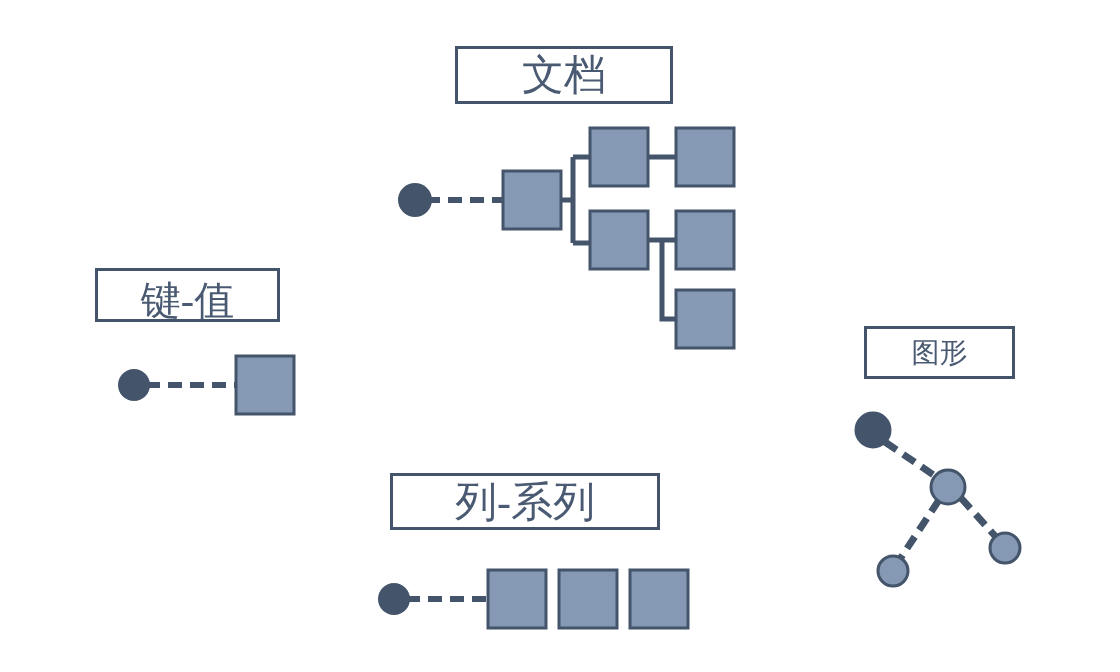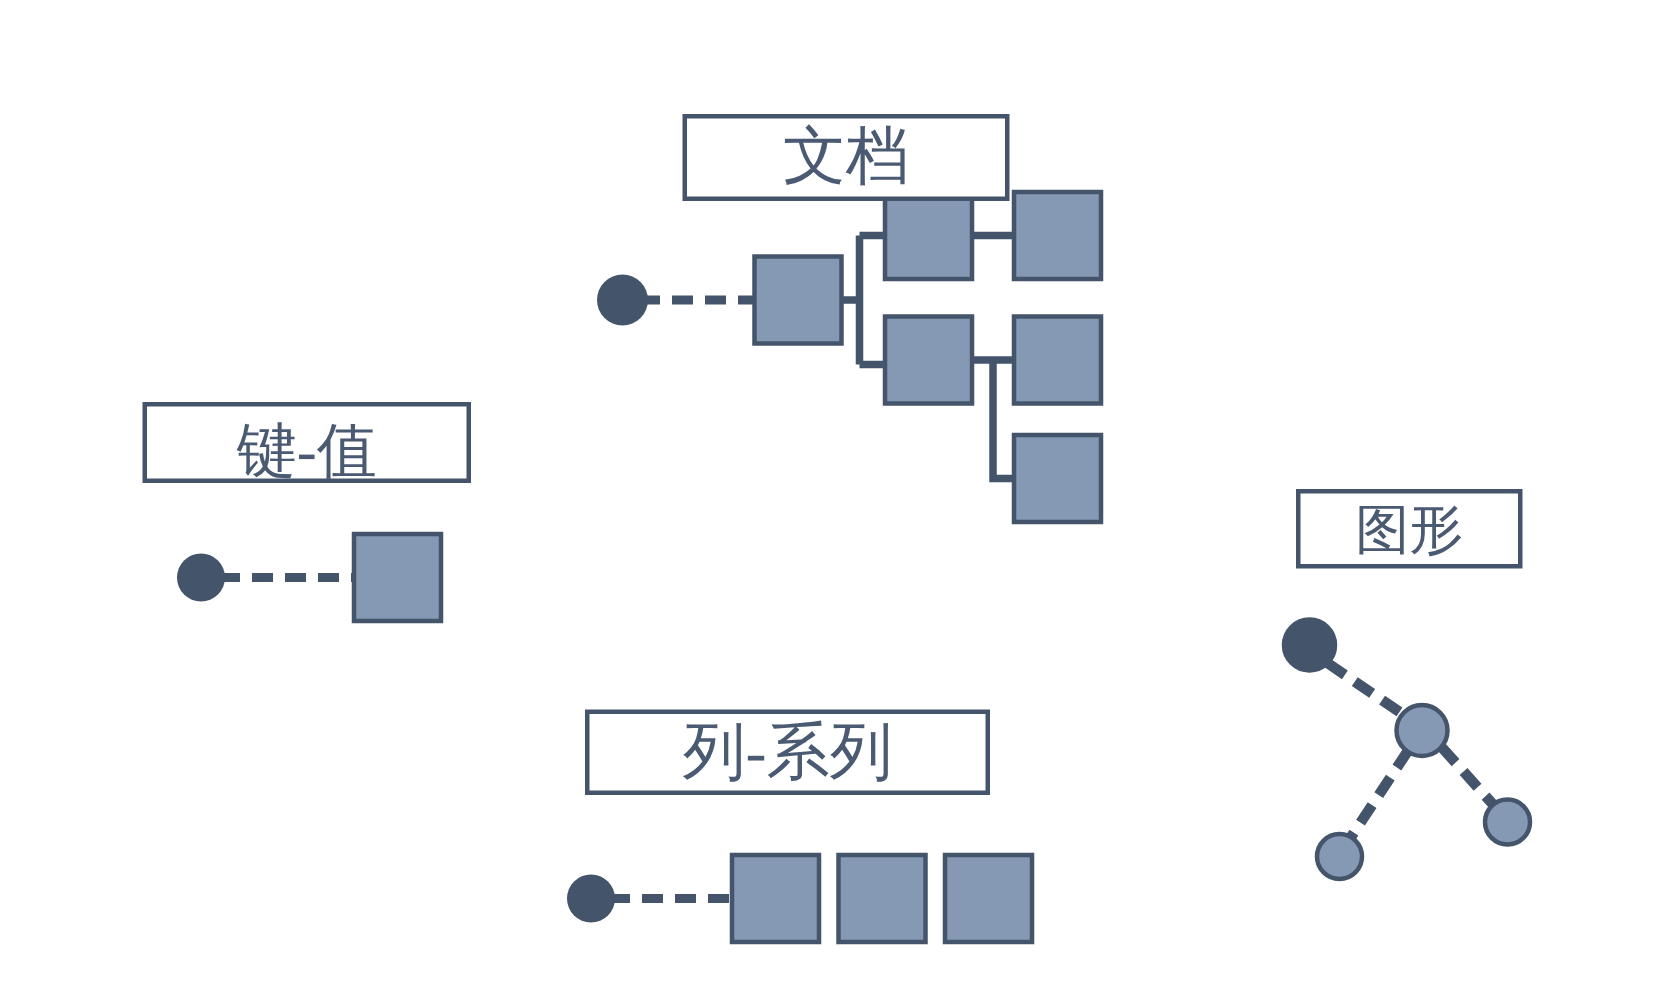--- a/index.html
+++ b/index.html
@@ -40,28 +40,27 @@
   }
   .label-text {
     display: block;
     color: #4A5A72;
   }
   #label-document {
     left: 455px;
     top: 46px;
     width: 218px;
     height: 58px;
-    margin-top: 30px;
   }
   #label-document .label-text { font-size: 42px; }
 
   #label-keyvalue {
     left: 95px;
     top: 268px;
-    width: 219px;
+    width: 185px;
     height: 54px;
   }
   #label-keyvalue .label-text {
     font-size: 40px;
     position: relative;
     top: 6px;
   }
 
   #label-columnfamily {
     left: 390px;
@@ -70,21 +69,21 @@
     height: 57px;
   }
   #label-columnfamily .label-text { font-size: 42px; }
 
   #label-graph {
     left: 864px;
     top: 326px;
     width: 151px;
     height: 53px;
   }
-  #label-graph .label-text { font-size: 36px; }
+  #label-graph .label-text { font-size: 28px; }
 </style>
 </head>
 <body>
 
 <div id="canvas">
 
   <svg id="diagram-svg" viewBox="0 0 1120 672">
 
     <g>
 

